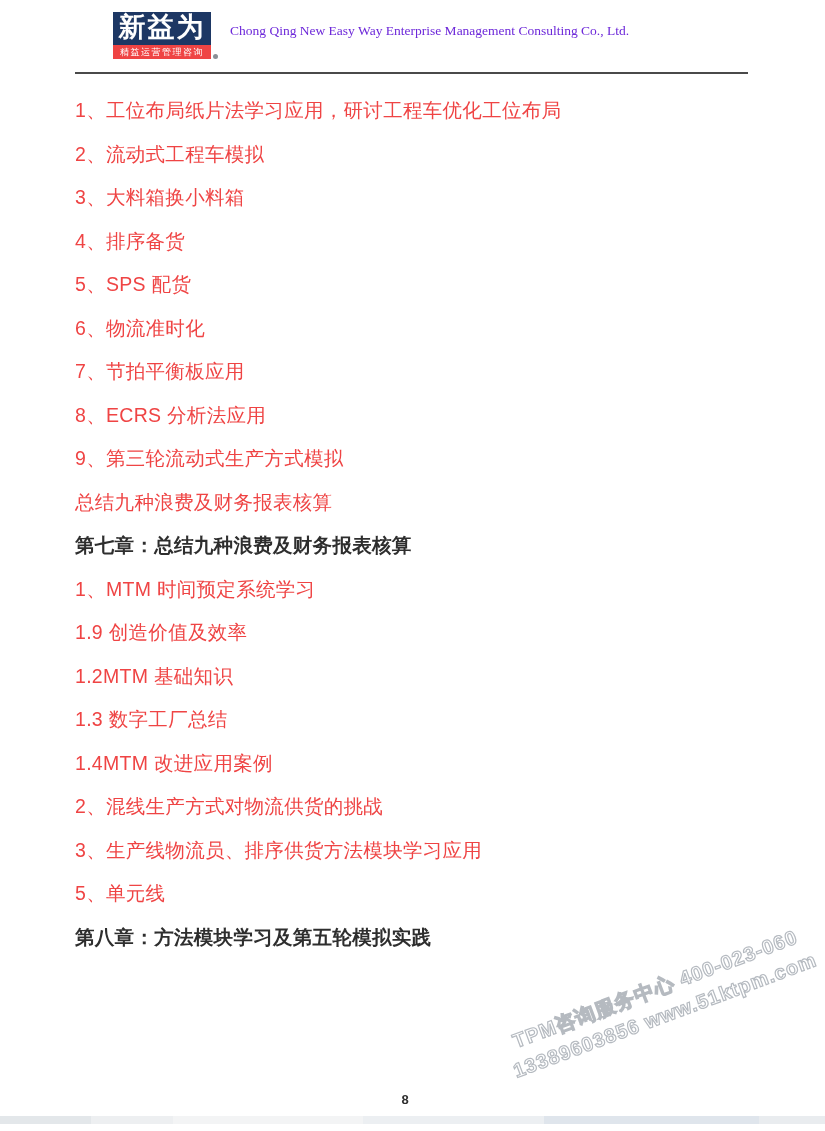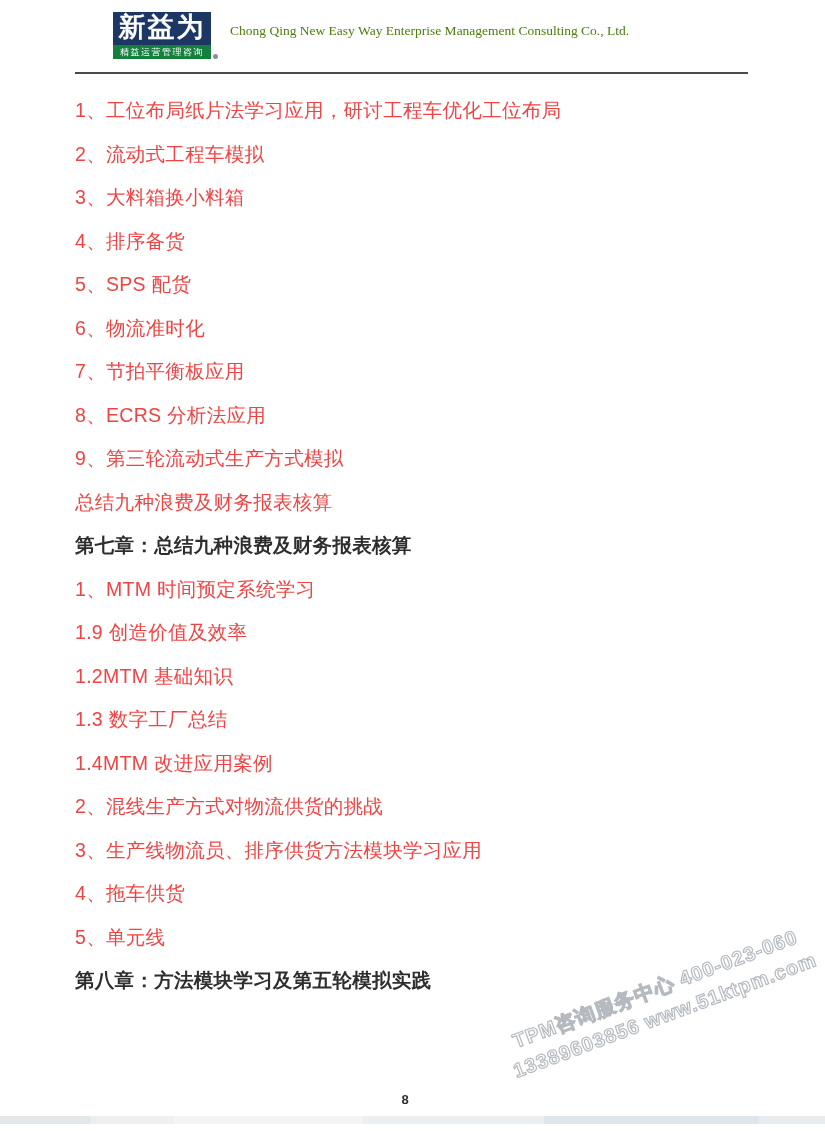--- a/index.html
+++ b/index.html
@@ -27,21 +27,21 @@
     color: #ffffff;
     font-weight: 700;
     font-size: 27px;
     line-height: 31px;
     text-align: center;
     letter-spacing: 2px;
     overflow: hidden;
   }
   .logo-sub {
     height: 14px;
-    background: #15803d;
+    background: #ef4444;
     color: #ffffff;
     font-size: 9px;
     line-height: 14px;
     text-align: center;
     letter-spacing: 1.5px;
     white-space: nowrap;
     overflow: hidden;
   }
   .logo-dot {
     position: absolute; left: 213px; top: 42px;
@@ -51,21 +51,21 @@
   .header-titles {
     position: absolute; left: 230px; top: 9px; width: 380px;
     text-align: center;
   }
   .company-cn {
     font-size: 21px; font-weight: 700; color: #1c1c1c;
     letter-spacing: 1px; line-height: 26px; white-space: nowrap;
   }
   .company-en {
     font-family: "Liberation Serif", "DejaVu Serif", serif;
-    font-size: 13.5px; color: #4d7c0f; line-height: 17px;
+    font-size: 13.5px; color: #6d28d9; line-height: 17px;
     margin-top: 1px; white-space: nowrap;
   }
   .header-rule {
     position: absolute; left: 75px; top: 60px;
     width: 673px; height: 2px; background: #4a4a4a;
   }
 
   
   .doc-body { position: absolute; left: 75px; top: 89px; width: 700px; }
   .para {
@@ -143,21 +143,20 @@
       <p class="para">9、第三轮流动式生产方式模拟</p>
       <p class="para">总结九种浪费及财务报表核算</p>
       <p class="para bold">第七章：总结九种浪费及财务报表核算</p>
       <p class="para">1、MTM 时间预定系统学习</p>
       <p class="para">1.9 创造价值及效率</p>
       <p class="para">1.2MTM 基础知识</p>
       <p class="para">1.3 数字工厂总结</p>
       <p class="para">1.4MTM 改进应用案例</p>
       <p class="para">2、混线生产方式对物流供货的挑战</p>
       <p class="para">3、生产线物流员、排序供货方法模块学习应用</p>
-      <p class="para">4、拖车供货</p>
       <p class="para">5、单元线</p>
       <p class="para bold">第八章：方法模块学习及第五轮模拟实践</p>
     </div>
 
   <div class="watermark">
     <div class="watermark-line">TPM咨询服务中心 400-023-060</div>
     <div class="watermark-line">13389603856 www.51ktpm.com</div>
   </div>
 
   <div class="page-number">8</div>

